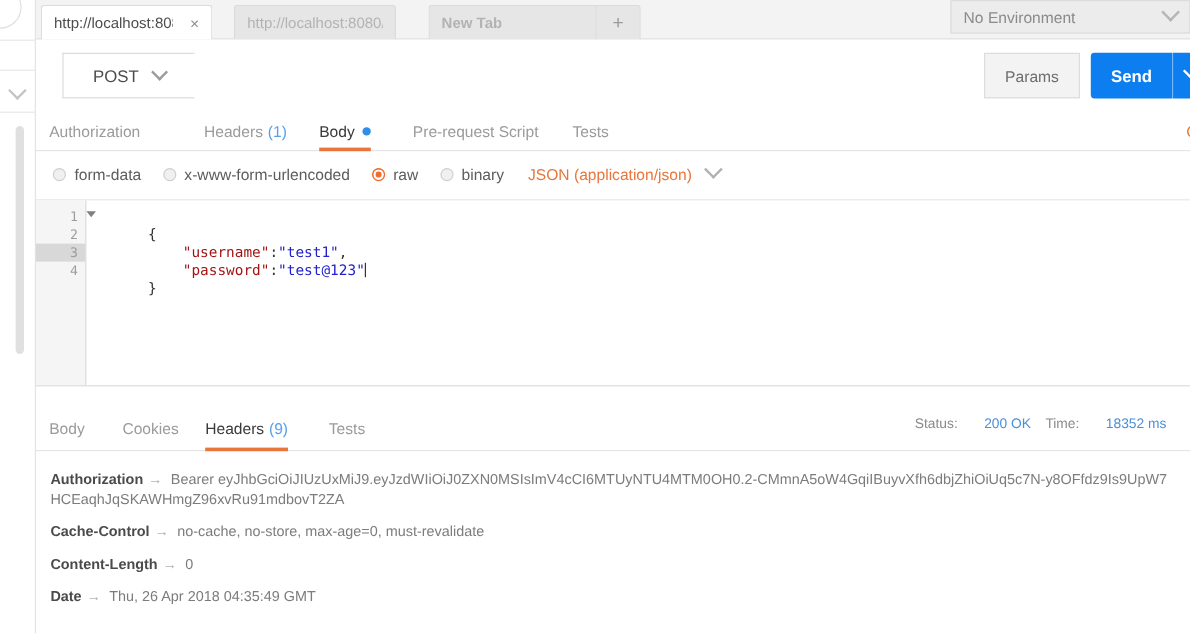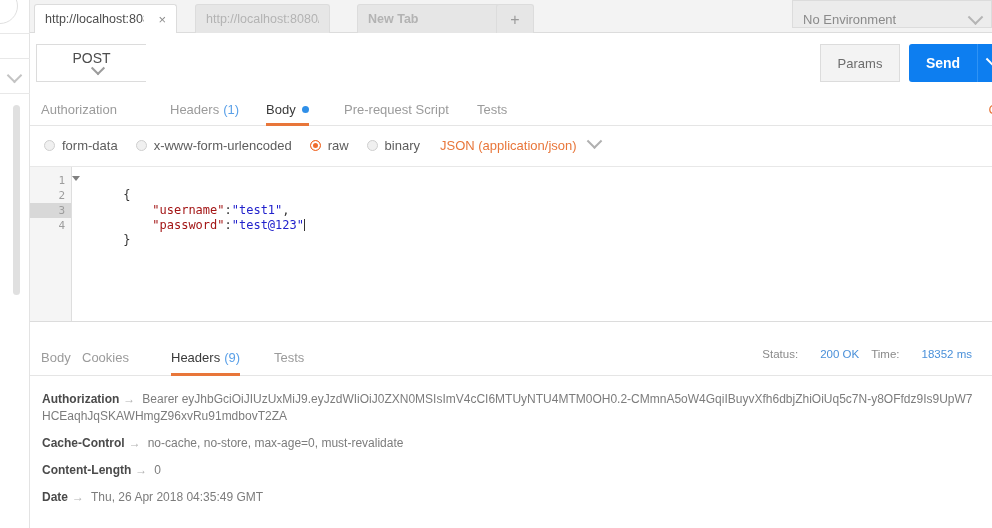--- a/index.html
+++ b/index.html
@@ -107,21 +107,21 @@
     font-size: 16px;
   }
   #env-select {
     position: absolute;
     right: 0; top: 0;
     width: 200px; height: 28px;
     background: #ececec;
     border: 1px solid #dcdcdc;
     box-sizing: border-box;
     display: flex;
-    align-items: flex-end;
+    align-items: center;
     padding: 0 10px;
     color: #8a8a8a;
     font-size: 13px;
   }
   #env-select .env-caret {
     margin-left: auto;
     width: 9px; height: 9px;
     border-right: 2px solid #b5b5b5;
     border-bottom: 2px solid #b5b5b5;
     transform: rotate(45deg) translate(-3px,-3px);
@@ -130,31 +130,30 @@
   
   #url-bar {
     position: absolute;
     left: 30px; top: 33px;
     width: 962px; height: 60px;
     background: #ffffff;
     box-sizing: border-box;
   }
   #method-box {
     position: absolute;
-    left: 6px; top: 11px;
+    left: 22px; top: 11px;
     width: 110px; height: 38px;
     border: 1px solid #dcdcdc;
     border-right: none;
     box-sizing: border-box;
     display: flex;
     align-items: center;
     justify-content: center;
     font-size: 14px;
     color: #4d4d4d;
-    flex-direction: column;
   }
   #method-box .m-caret {
     margin-left: 12px;
     width: 8px; height: 8px;
     border-right: 2px solid #9c9c9c;
     border-bottom: 2px solid #9c9c9c;
     transform: rotate(45deg) translate(-2px,-2px);
   }
   #url-input {
     position: absolute;
@@ -551,21 +550,21 @@
     </div>
   </div>
 </div>
 
 <div id="resp-divider"></div>
 
 <div id="resp-tabs">
   <div class="restab" style="left:11px;">
     <span>Body</span>
   </div>
-  <div class="restab" style="left:52px;justify-content:flex-end;">
+  <div class="restab" style="left:72px;justify-content:flex-end;">
     <span>Cookies</span>
   </div>
   <div class="restab active" style="left:141px;">
     <span>Headers</span>
     <span class="count">(9)</span>
   </div>
   <div class="restab" style="left:244px;">
     <span>Tests</span>
   </div>
   <div id="resp-meta">

